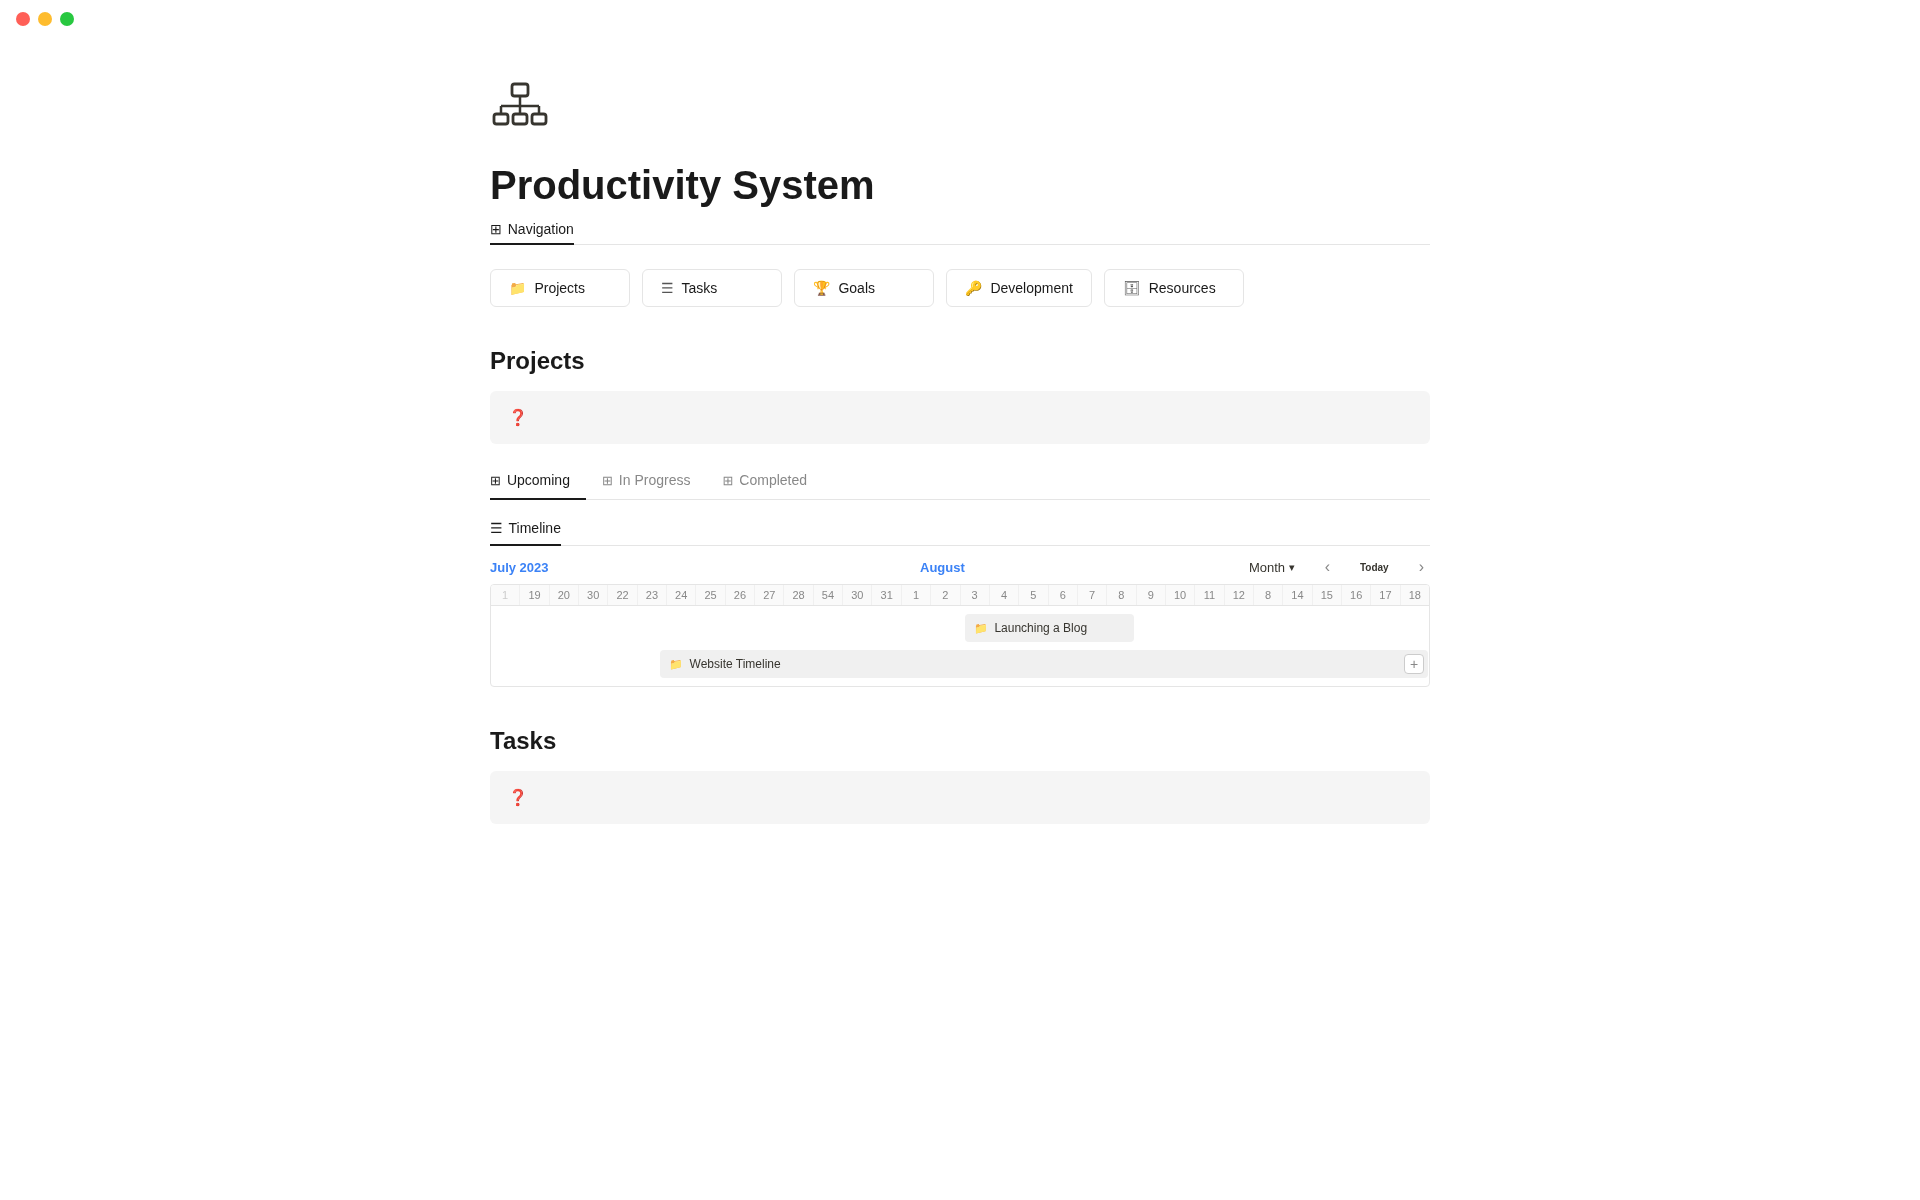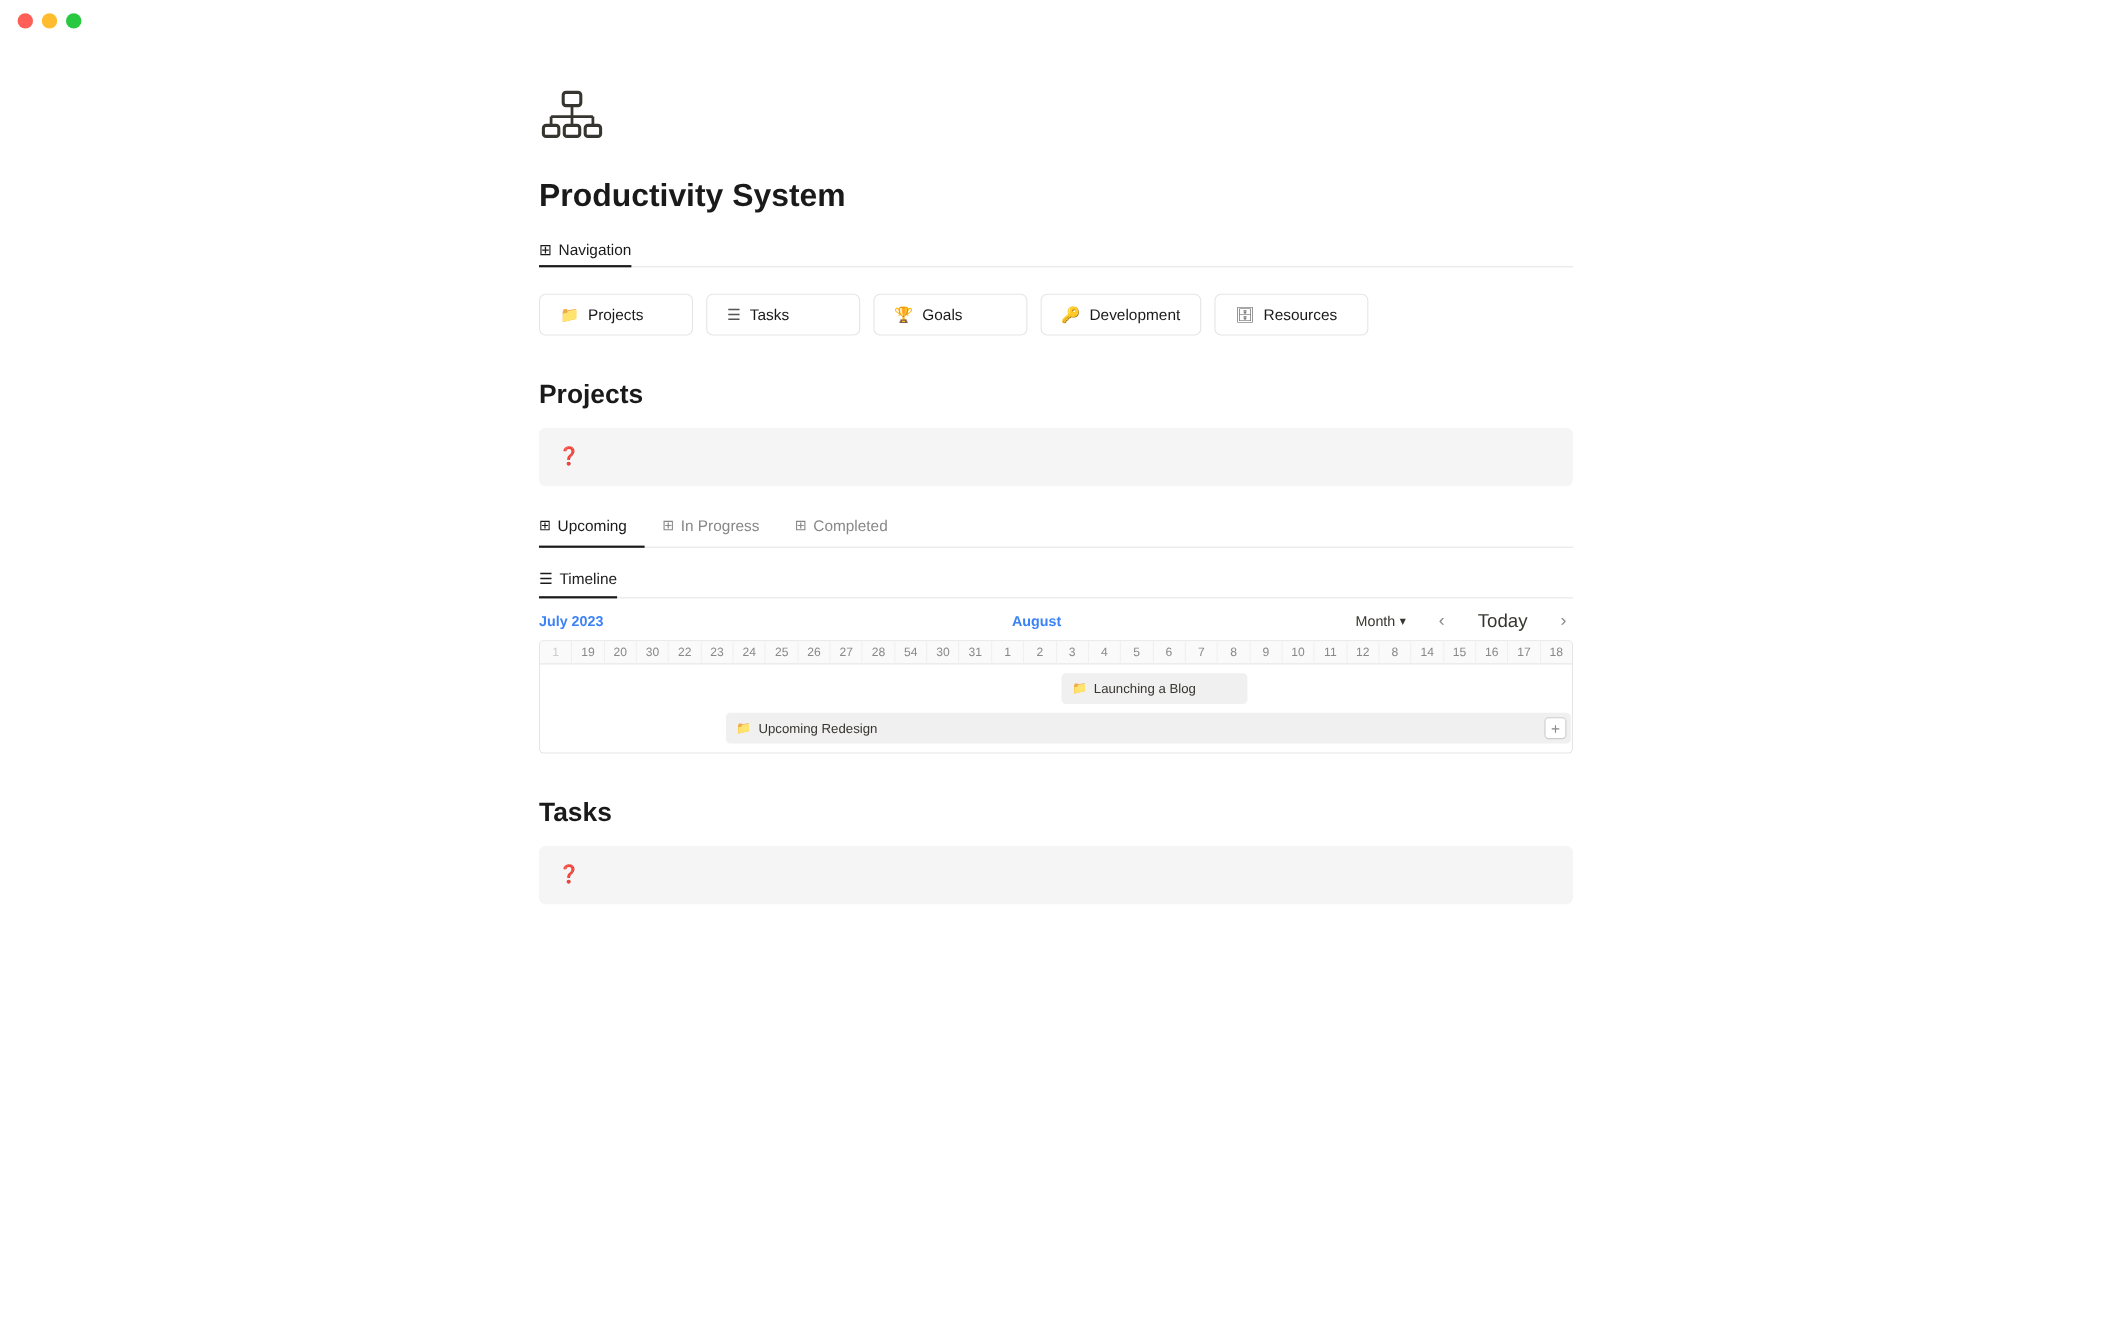--- a/index.html
+++ b/index.html
@@ -41,24 +41,24 @@
       margin-bottom: 20px;
       color: #37352f;
     }
     .page-icon svg {
       width: 60px;
       height: 60px;
     }
 
     
     .page-title {
-      font-size: 29px;
+      font-size: 40px;
       font-weight: 700;
       color: #1a1a1a;
-      margin-bottom: 23px;
+      margin-bottom: 12px;
       line-height: 1.2;
     }
 
     
     .nav-section {
       margin-bottom: 24px;
     }
     .nav-tab {
       display: inline-flex;
       align-items: center;
@@ -222,23 +222,23 @@
       font-size: 13px;
       color: #37352f;
     }
     .timeline-controls .nav-btn {
       cursor: pointer;
       padding: 2px 6px;
       color: #888;
       font-size: 16px;
     }
     .timeline-controls .today-btn {
-      font-size: 17px;
+      font-size: 10px;
       color: #37352f;
-      font-weight: 400;
+      font-weight: 700;
       cursor: pointer;
     }
 
     
     .calendar-grid {
       overflow: hidden;
       border: 1px solid #e5e5e5;
       border-radius: 4px;
     }
     .calendar-days-row {
@@ -460,21 +460,21 @@
 
         <div class="calendar-events">
 
           <div class="event-bar event-launching">
             <span class="event-icon">📁</span>
             <span>Launching a Blog</span>
           </div>
 
           <div class="event-bar event-website">
             <span class="event-icon">📁</span>
-            <span>Upcoming Redesign</span>
+            <span>Website Timeline</span>
             <span class="plus-btn">+</span>
           </div>
         </div>
       </div>
     </div>
   </div>
 
   <div class="tasks-section">
     <h2 class="section-title">Tasks</h2>
     <div class="info-box">

